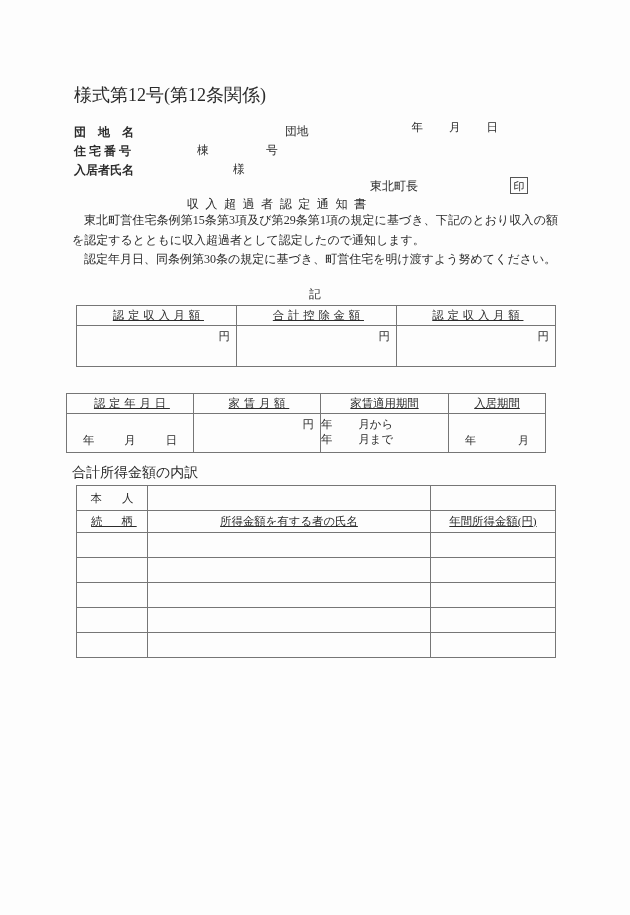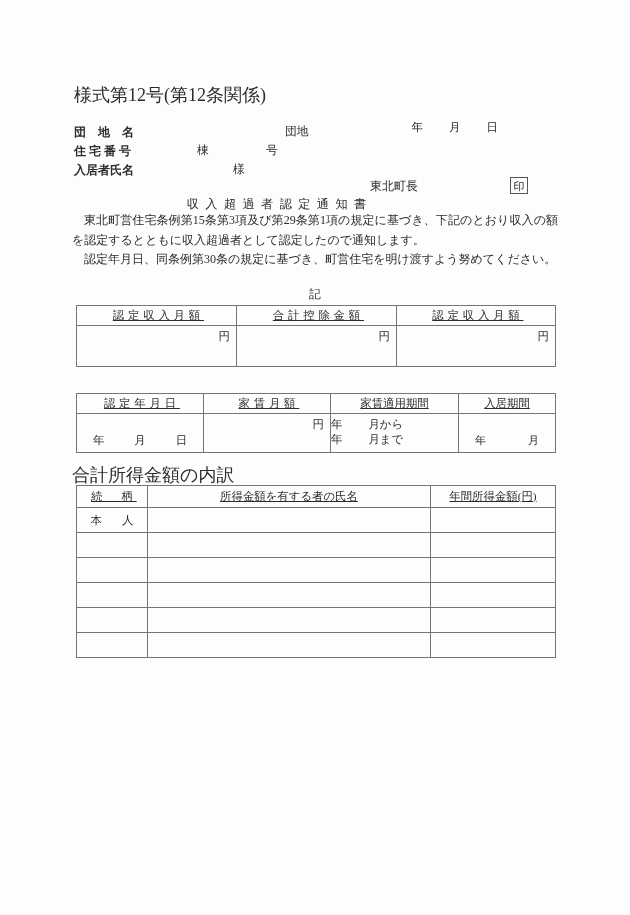--- a/index.html
+++ b/index.html
@@ -114,21 +114,21 @@
     height: 40px;
     position: relative;
   }
   .yen-cell .yen {
     position: absolute;
     right: 6px; top: 3px;
     font-size: 11.4px;
   }
 
   
-  #table-rent { left: 76px; top: 393px; width: 479px; }
+  #table-rent { left: 66px; top: 393px; width: 479px; }
   .cell-ymd {
     height: 38px;
     position: relative;
   }
   .cell-ymd .ymd-bottom {
     position: absolute;
     left: 0; right: 0;
     bottom: 4px;
     text-align: center;
     font-size: 11.4px;
@@ -150,21 +150,21 @@
     position: absolute;
     left: 0; right: 0; bottom: 4px;
     text-align: center;
     font-size: 11px;
   }
   .cell-ymd .nyukyo .g { display: inline-block; width: 42px; }
 
   
   #breakdown-caption {
     left: 72px; top: 466px;
-    font-size: 18px;
+    font-size: 14px;
   }
 
   
   #table-breakdown { left: 76px; top: 485px; width: 479px; }
   #table-breakdown td { height: 24px; }
   #table-breakdown td.th-cell { height: 21px; line-height: 21px; }
   .rel-cell { text-align: center; font-size: 11.4px; line-height: 24px; }
   .rel-cell .sp { letter-spacing: 4.4px; margin-left: 4.4px; }
 </style>
 </head>
@@ -267,29 +267,29 @@
   <div class="abs t" id="breakdown-caption">合計所得金額の内訳</div>
 
   <table class="grid" id="table-breakdown">
     <colgroup>
       <col style="width:71px">
         <col style="width:283px">
         <col style="width:125px">
     </colgroup>
     <tbody id="breakdown-body">
       <tr>
+          <td class="rel-cell"><span class="sp">本　人</span></td>
+          <td></td>
+          <td></td>
+        </tr>
+    <tr>
         <td class="th-cell"><span class="sp">続　柄</span></td>
         <td class="th-cell"><span class="nsp">所得金額を有する者の氏名</span></td>
         <td class="th-cell"><span class="nsp">年間所得金額(円)</span></td>
       </tr>
-    <tr>
-          <td class="rel-cell"><span class="sp">本　人</span></td>
-          <td></td>
-          <td></td>
-        </tr>
         <tr>
           <td class="rel-cell"></td>
           <td></td>
           <td></td>
         </tr>
         <tr>
           <td class="rel-cell"></td>
           <td></td>
           <td></td>
         </tr>

